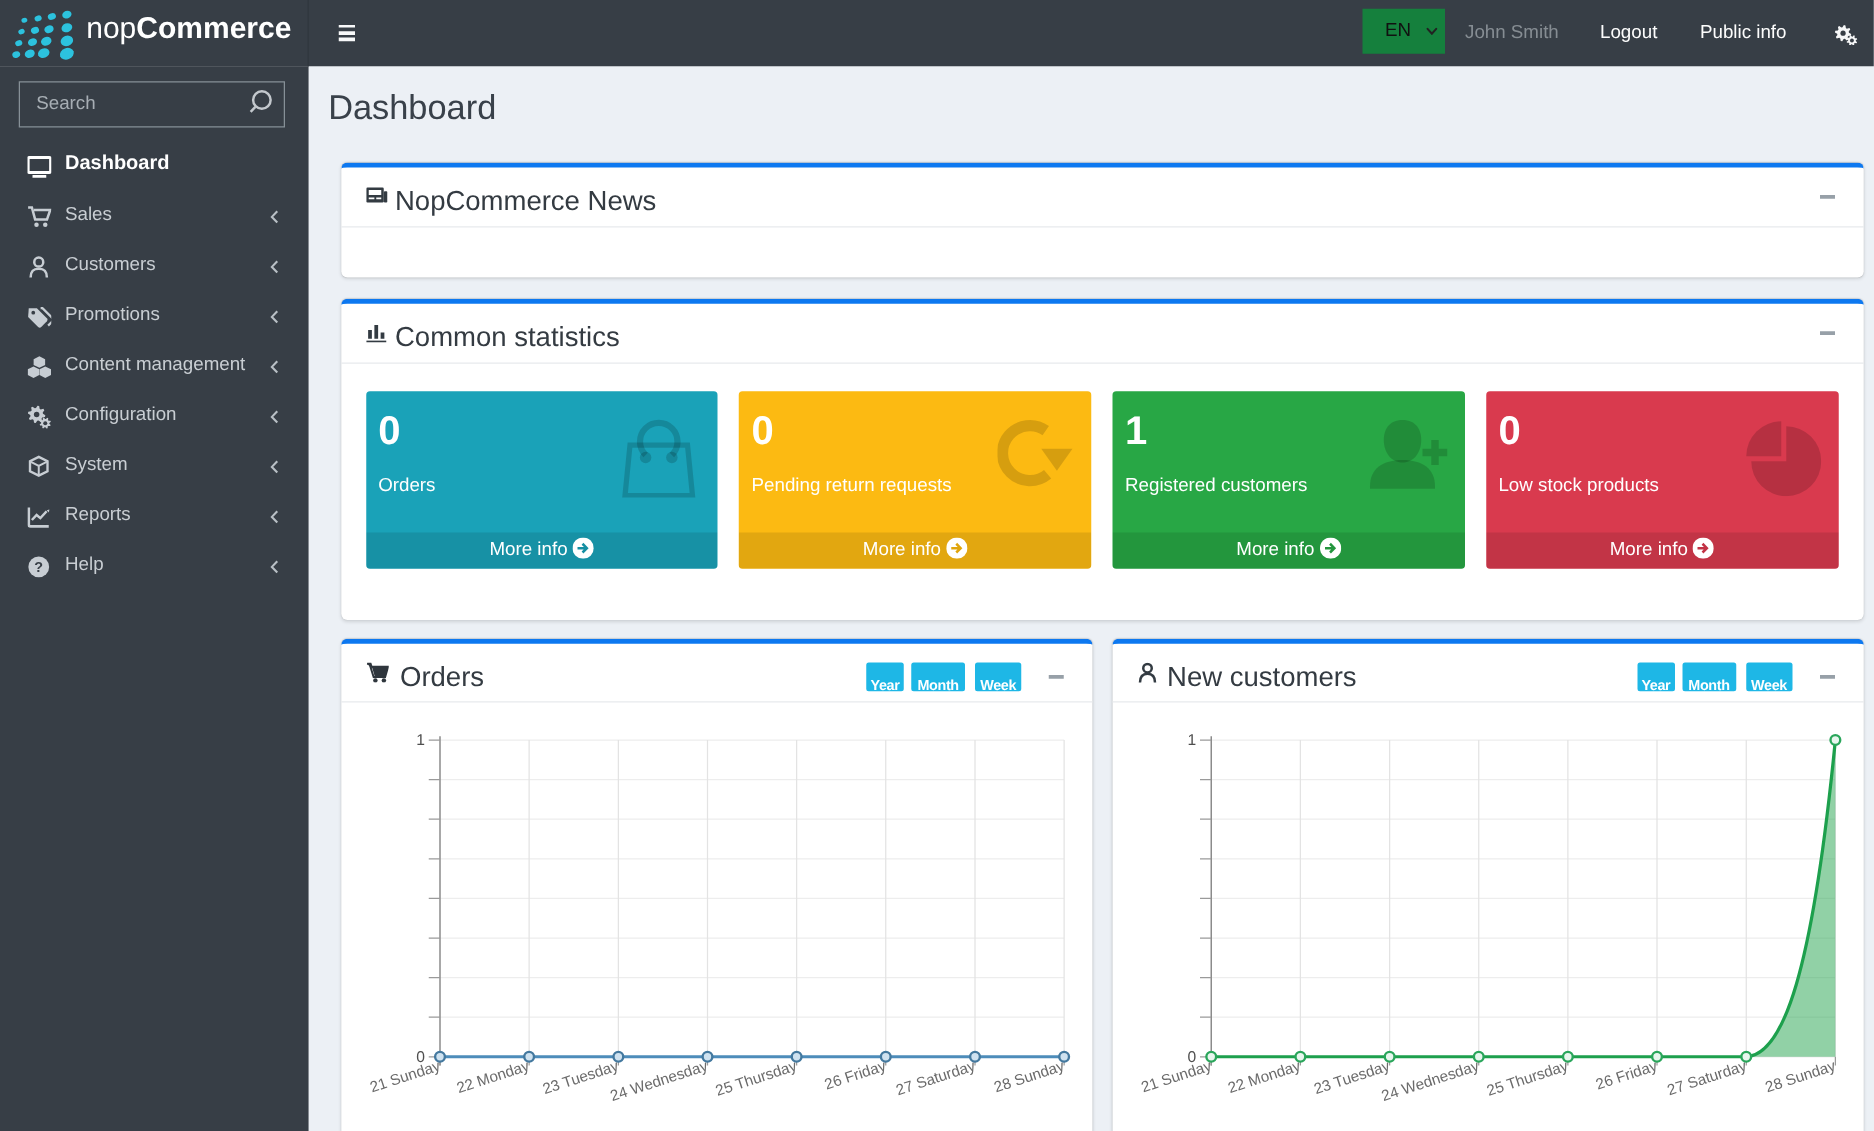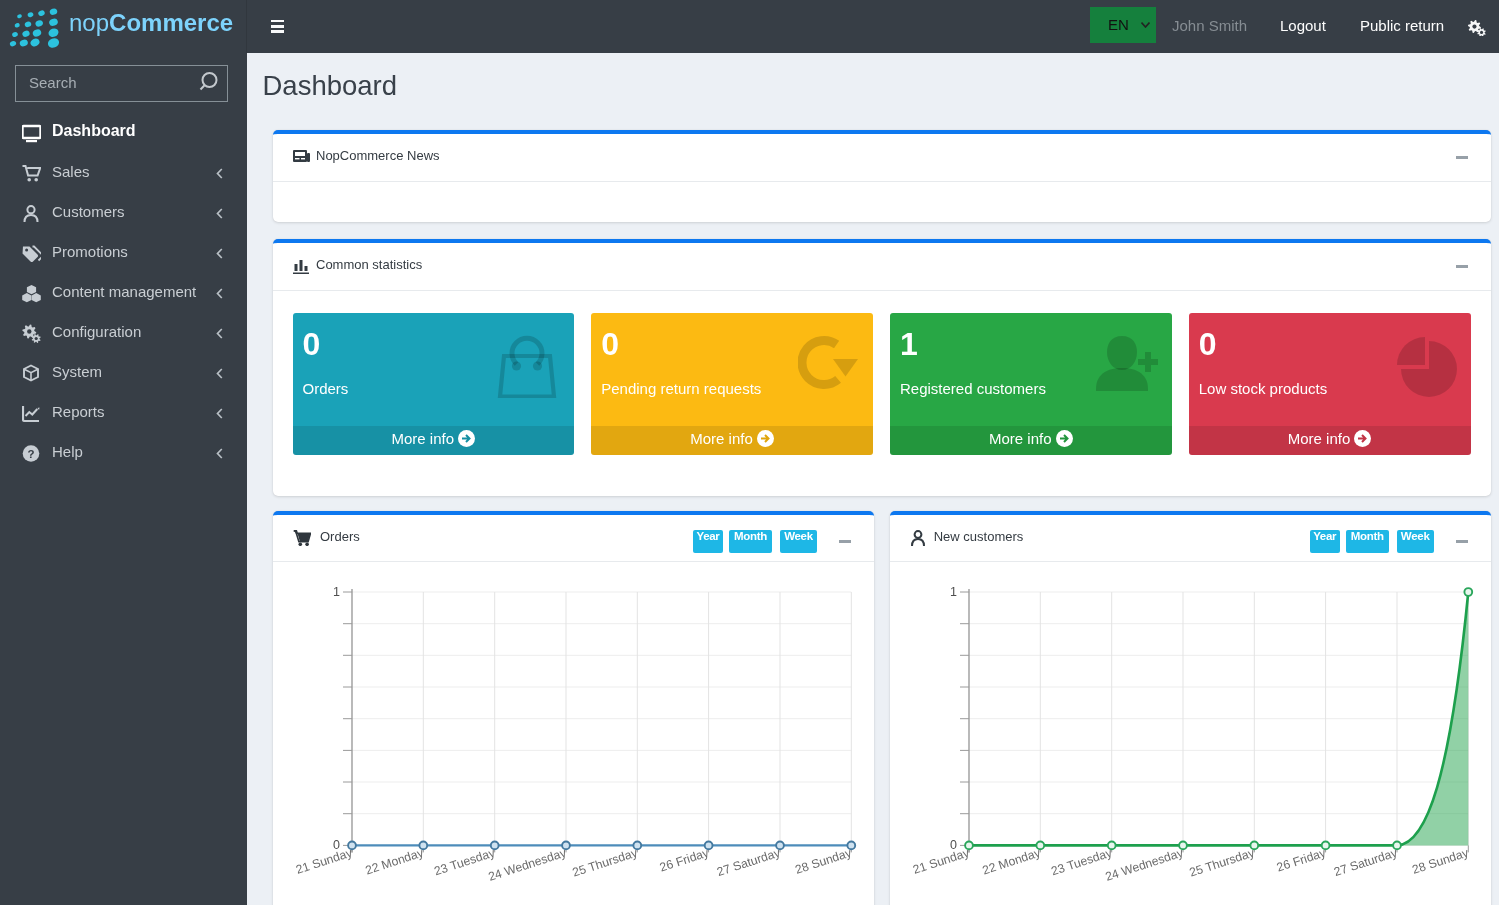--- a/index.html
+++ b/index.html
@@ -1,20 +1,20 @@
 <!DOCTYPE html>
 <html><head>
 <meta charset="utf-8">
 <style>
 * { margin:0; padding:0; box-sizing:border-box; }
 html,body { width:1499px; height:905px; overflow:hidden; font-family:"Liberation Sans", sans-serif; background:#ecf0f5; }
 
 .topbar { position:absolute; left:0; top:0; width:1499px; height:53px; background:#373e46; z-index:10; }
 .logo { position:absolute; left:0; top:0; width:247px; height:53px; background:#373e46; border-right:1px solid #31373e; }
-.logo-text { position:absolute; left:69px; top:9px; font-size:24px; color:#7dd3fc; letter-spacing:0; }
+.logo-text { position:absolute; left:69px; top:9px; font-size:24px; color:#ffffff; letter-spacing:0; }
 .logo-text b { font-weight:bold; }
 .hamburger { position:absolute; left:271px; top:20px; width:13px; }
 .hamburger div { height:2.4px; background:#f8f9fa; margin-bottom:2.8px; }
 .lang { position:absolute; left:1090px; top:7px; width:66px; height:36px; background:#15803d; border-radius:0; color:#111; font-size:15px; }
 .lang span { position:absolute; left:18px; top:9px; }
 .lang .caret { position:absolute; right:6px; top:15px; width:8px; height:5px; }
 .nav-item { position:absolute; top:17px; color:#fdfdfd; font-size:15px; }
 
 .sidebar { position:absolute; left:0; top:53px; width:247px; height:852px; background:#373e46; }
 .search { position:absolute; left:15px; top:12px; width:213px; height:37px; border:1px solid #869097;text-align:center; }
@@ -23,41 +23,41 @@
 .mi { position:relative; height:40px; }
 .mi .ic { position:absolute; left:22px; top:11px; width:19px; height:19px; }
 .mi .tx { position:absolute; left:52px; top:10px; font-size:15px; color:#c9ced3; }
 .mi .tx.b { color:#fff; font-weight:bold; font-size:16px; top:9px; }
 .mi .arr { position:absolute; left:216px; top:15px; }
 
 .content { position:absolute; left:247px; top:53px; width:1252px; height:852px; background:#ecf0f5; }
 h1 { position:absolute; left:15.5px; top:17px; font-size:27.5px; font-weight:400; color:#39414a; }
 .card { position:absolute; left:26px; width:1218px; background:#fff; border-top:4px solid #0d78f0; border-radius:5px; box-shadow:0 0 1px rgba(0,0,0,.12), 0 1px 3px rgba(0,0,0,.12); }
 .card-h { position:relative; height:48px; border-bottom:1px solid #e7eaed; }
-.card-h .ttl { position:absolute; left:43px; top:14px; font-size:13px; color:#343b42; }
+.card-h .ttl { position:absolute; left:43px; top:14px; font-size:22px; color:#343b42; }
 .card-h .hic { position:absolute; left:20px; top:15px; }
 .minus { position:absolute; right:23px; top:22px; width:12px; height:3px; background:#97a0a8; }
 #news { top:77px; height:92px; }
 #news .card-b { height:39px; }
 #stats { top:186px; height:257px; }
 .boxes { position:absolute; left:19.5px; top:70px; width:1178px; height:142px; display:flex; gap:17px; }
 .sbox { position:relative; flex:1; border-radius:3px; color:#fff; overflow:hidden; }
 .sbox .num { position:absolute; left:10px; top:20px; font-size:32px; font-weight:bold; line-height:23px; }
 .sbox .lbl { position:absolute; left:10px; top:67px; font-size:15px; }
 .sbox .bic { position:absolute; right:17px; top:22px; }
 .sfoot { position:absolute; left:0; bottom:0; width:100%; height:29px; background:rgba(0,0,0,0.1); text-align:center; font-size:15px; padding-top:4px; }
 .c-teal { background:#1aa2b8; }
 .c-yel { background:#fcba12; }
 .c-grn { background:#28a745; }
 .c-red { background:#d93a4e; }
 .chart-card { top:458px; width:601.3px; height:400px; }
 #chart2 { left:642.7px; }
 .chart-card .card-h { height:47px; }
 .chart-card .minus { top:25px; }
-.btn { position:absolute; top:15px; height:23px; background:#1eb7e6; color:#fff; font-size:11.5px; font-weight:bold; text-align:center; padding-top:0; border-radius:2px; letter-spacing:-0.3px; }
+.btn { position:absolute; top:15px; height:23px; background:#1eb7e6; color:#fff; font-size:11.5px; font-weight:bold; text-align:center; padding-top:13px; border-radius:2px; letter-spacing:-0.3px; }
 </style>
 </head>
 <body>
 <div class="topbar">
   <div class="logo">
     <svg id="logodots" style="position:absolute;left:0px;top:0px" width="64" height="50" viewBox="0 0 64 50">
         <ellipse cx="19.5" cy="16.2" rx="2.4" ry="1.92" fill="#2cc2de" transform="rotate(-20 19.5 16.2)"></ellipse>
         <ellipse cx="30.5" cy="14.7" rx="2.9" ry="2.32" fill="#2cc2de" transform="rotate(-20 30.5 14.7)"></ellipse>
         <ellipse cx="41.5" cy="13.2" rx="3.3" ry="2.64" fill="#2cc2de" transform="rotate(-20 41.5 13.2)"></ellipse>
         <ellipse cx="53.5" cy="11.7" rx="3.8" ry="3.04" fill="#2cc2de" transform="rotate(-20 53.5 11.7)"></ellipse>
@@ -82,21 +82,21 @@
       <div></div>
     </div>
   <div class="lang">
       <span>EN</span>
       <svg class="caret" viewBox="0 0 9 6" style="width:9px;height:6px">
         <path d="M0.5,0.5 L4.5,5 L8.5,0.5" fill="none" stroke="#222" stroke-width="1.6"></path>
       </svg>
     </div>
   <div class="nav-item" style="left:1172px;color:#868d93">John Smith</div>
   <div class="nav-item" style="left:1280px">Logout</div>
-  <div class="nav-item" style="left:1360px">Public return</div>
+  <div class="nav-item" style="left:1360px">Public info</div>
   <svg class="nav-item" style="left:1467px;top:20px" width="20" height="15.5" viewBox="0 0 22 17">
       <path d="M15.36,7.92 L15.09,9.30 L12.78,9.66 L12.21,10.51 L12.76,12.77 L11.58,13.56 L9.70,12.18 L8.70,12.38 L7.48,14.36 L6.10,14.09 L5.74,11.78 L4.89,11.21 L2.63,11.76 L1.84,10.58 L3.22,8.70 L3.02,7.70 L1.04,6.48 L1.31,5.10 L3.62,4.74 L4.19,3.89 L3.64,1.63 L4.82,0.84 L6.70,2.22 L7.70,2.02 L8.92,0.04 L10.30,0.31 L10.66,2.62 L11.51,3.19 L13.77,2.64 L14.56,3.82 L13.18,5.70 L13.38,6.70 Z" fill="#f6f7f8"></path>
       <circle cx="8.2" cy="7.2" r="2.3" fill="#373e46"></circle>
       <path d="M20.51,15.25 L20.10,16.09 L18.50,15.90 L18.01,16.34 L18.02,17.95 L17.14,18.26 L16.15,17.00 L15.48,16.96 L14.35,18.11 L13.51,17.70 L13.70,16.10 L13.26,15.61 L11.65,15.62 L11.34,14.74 L12.60,13.75 L12.64,13.08 L11.49,11.95 L11.90,11.11 L13.50,11.30 L13.99,10.86 L13.98,9.25 L14.86,8.94 L15.85,10.20 L16.52,10.24 L17.65,9.09 L18.49,9.50 L18.30,11.10 L18.74,11.59 L20.35,11.58 L20.66,12.46 L19.40,13.45 L19.36,14.12 Z" fill="#f6f7f8"></path>
       <circle cx="16.0" cy="13.6" r="1.7" fill="#373e46"></circle>
     </svg>
 </div>
 <div class="sidebar">
   <div class="search">
       <span>Search</span>

